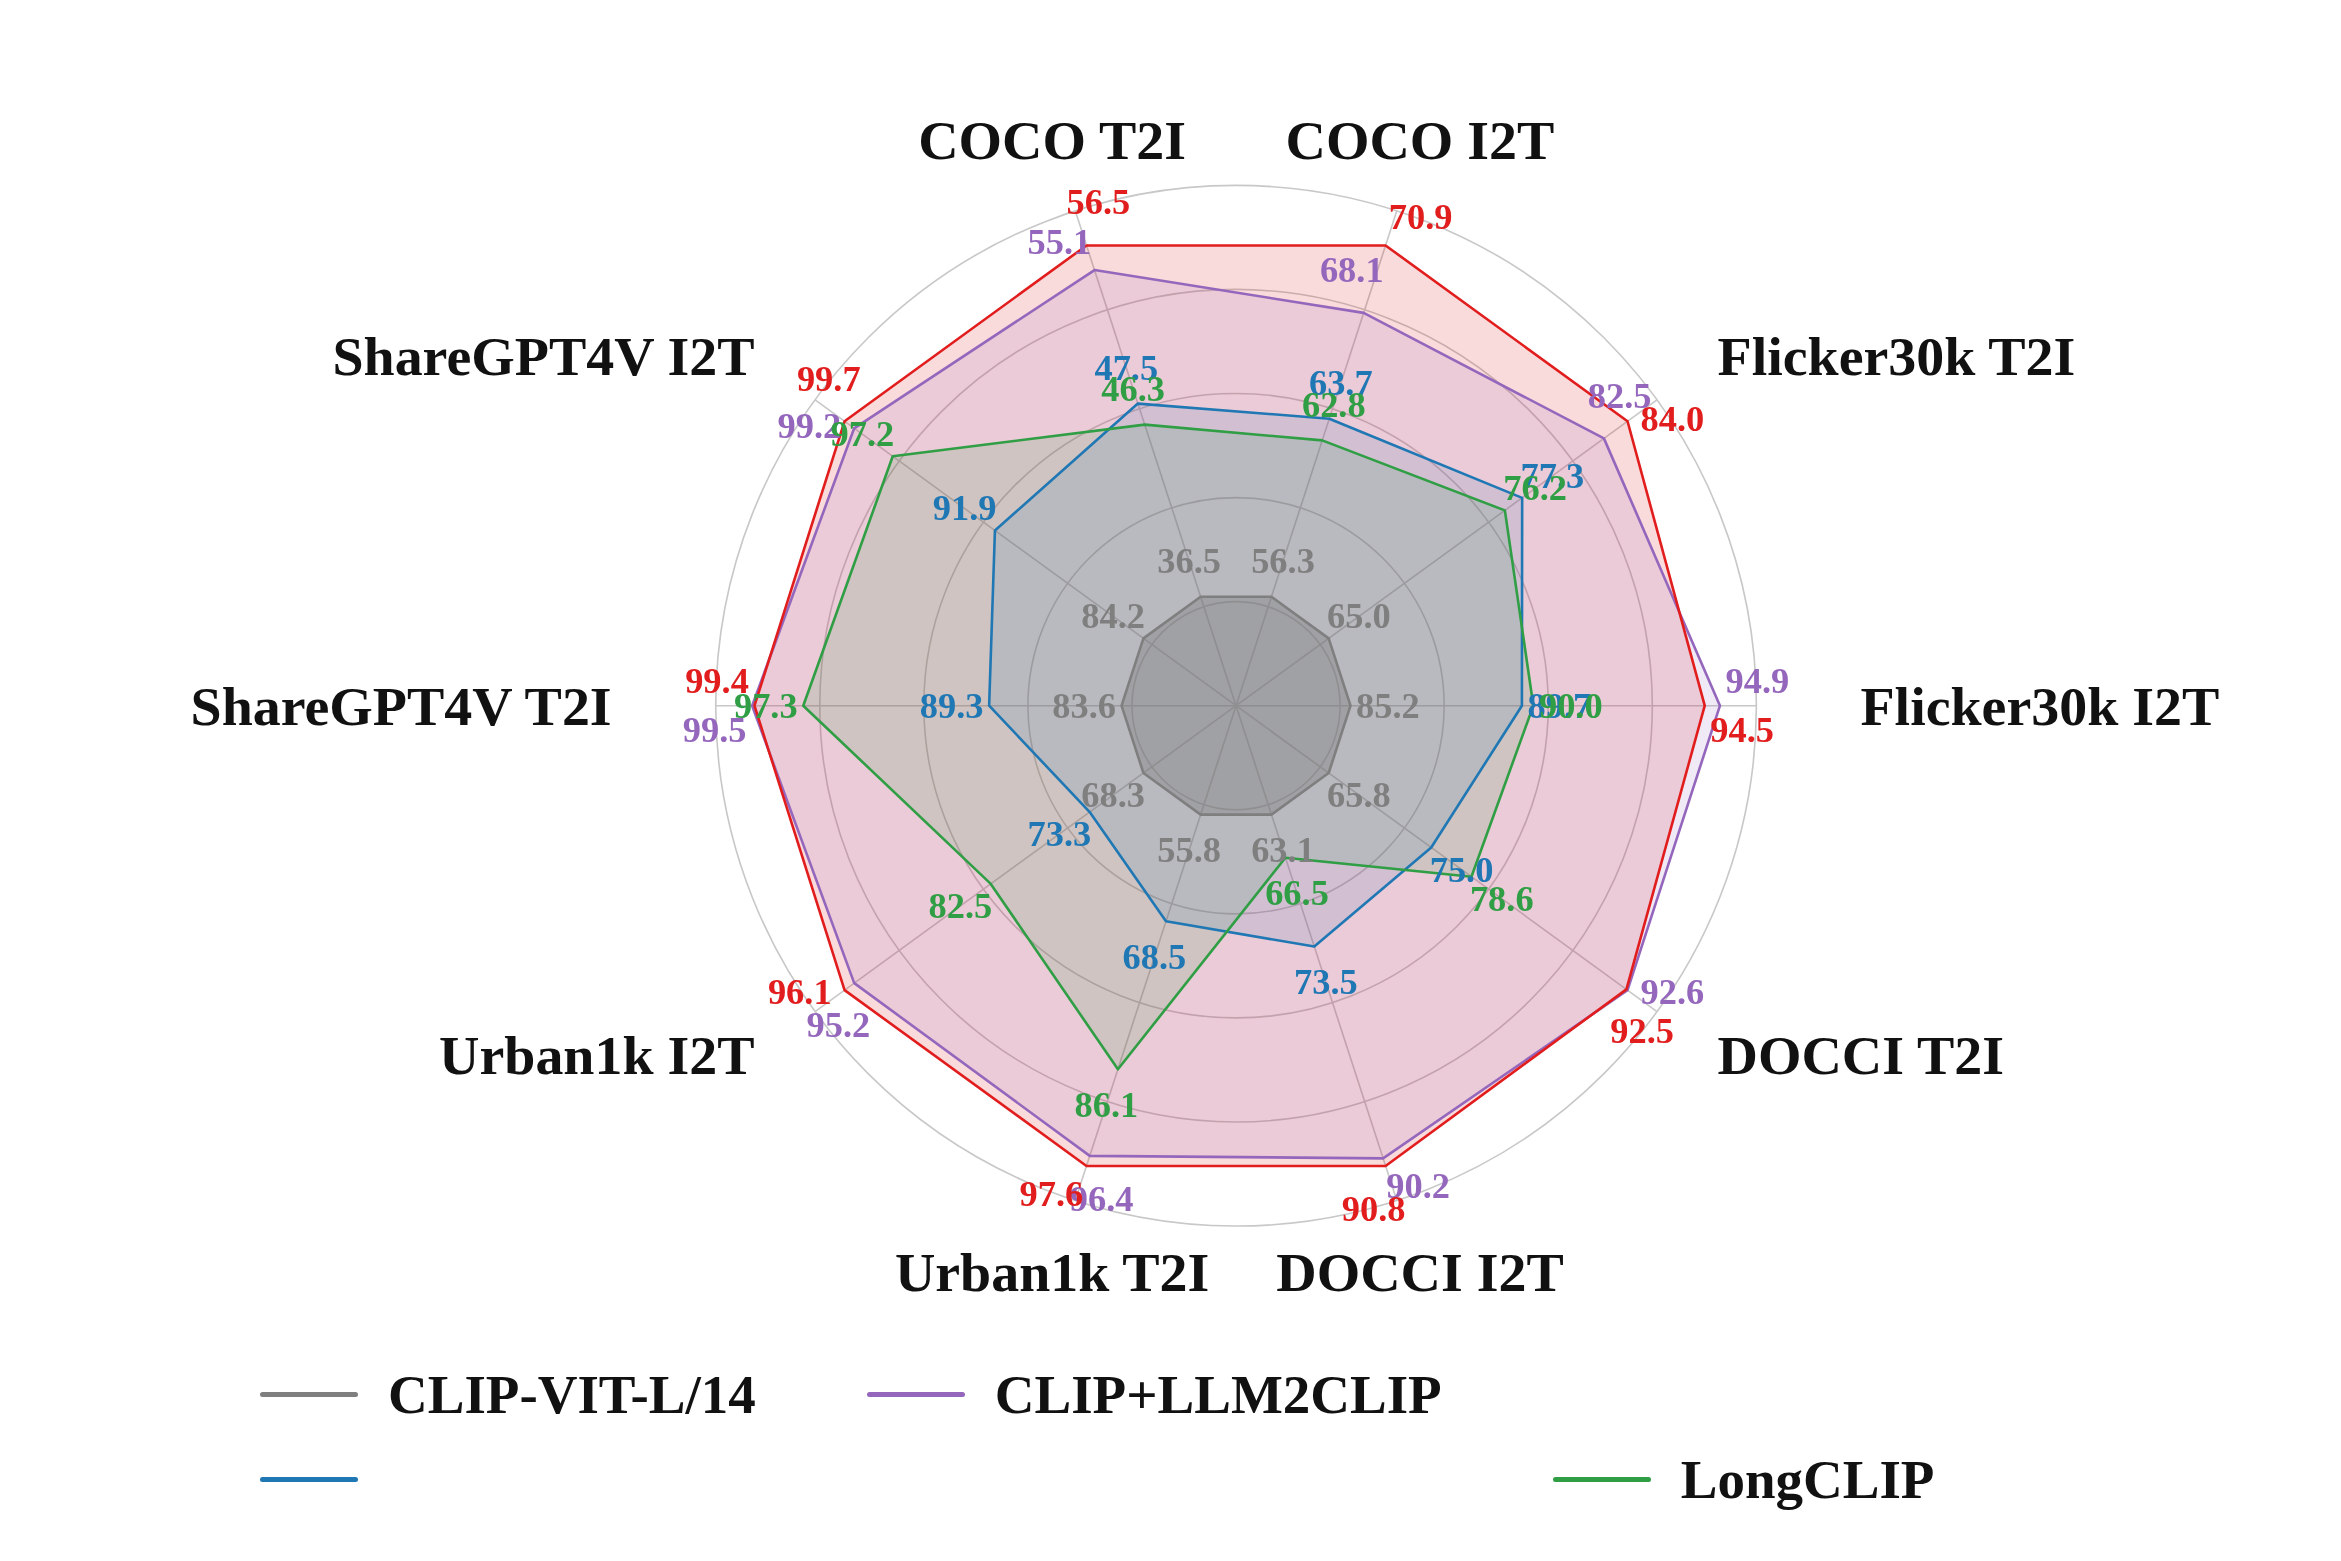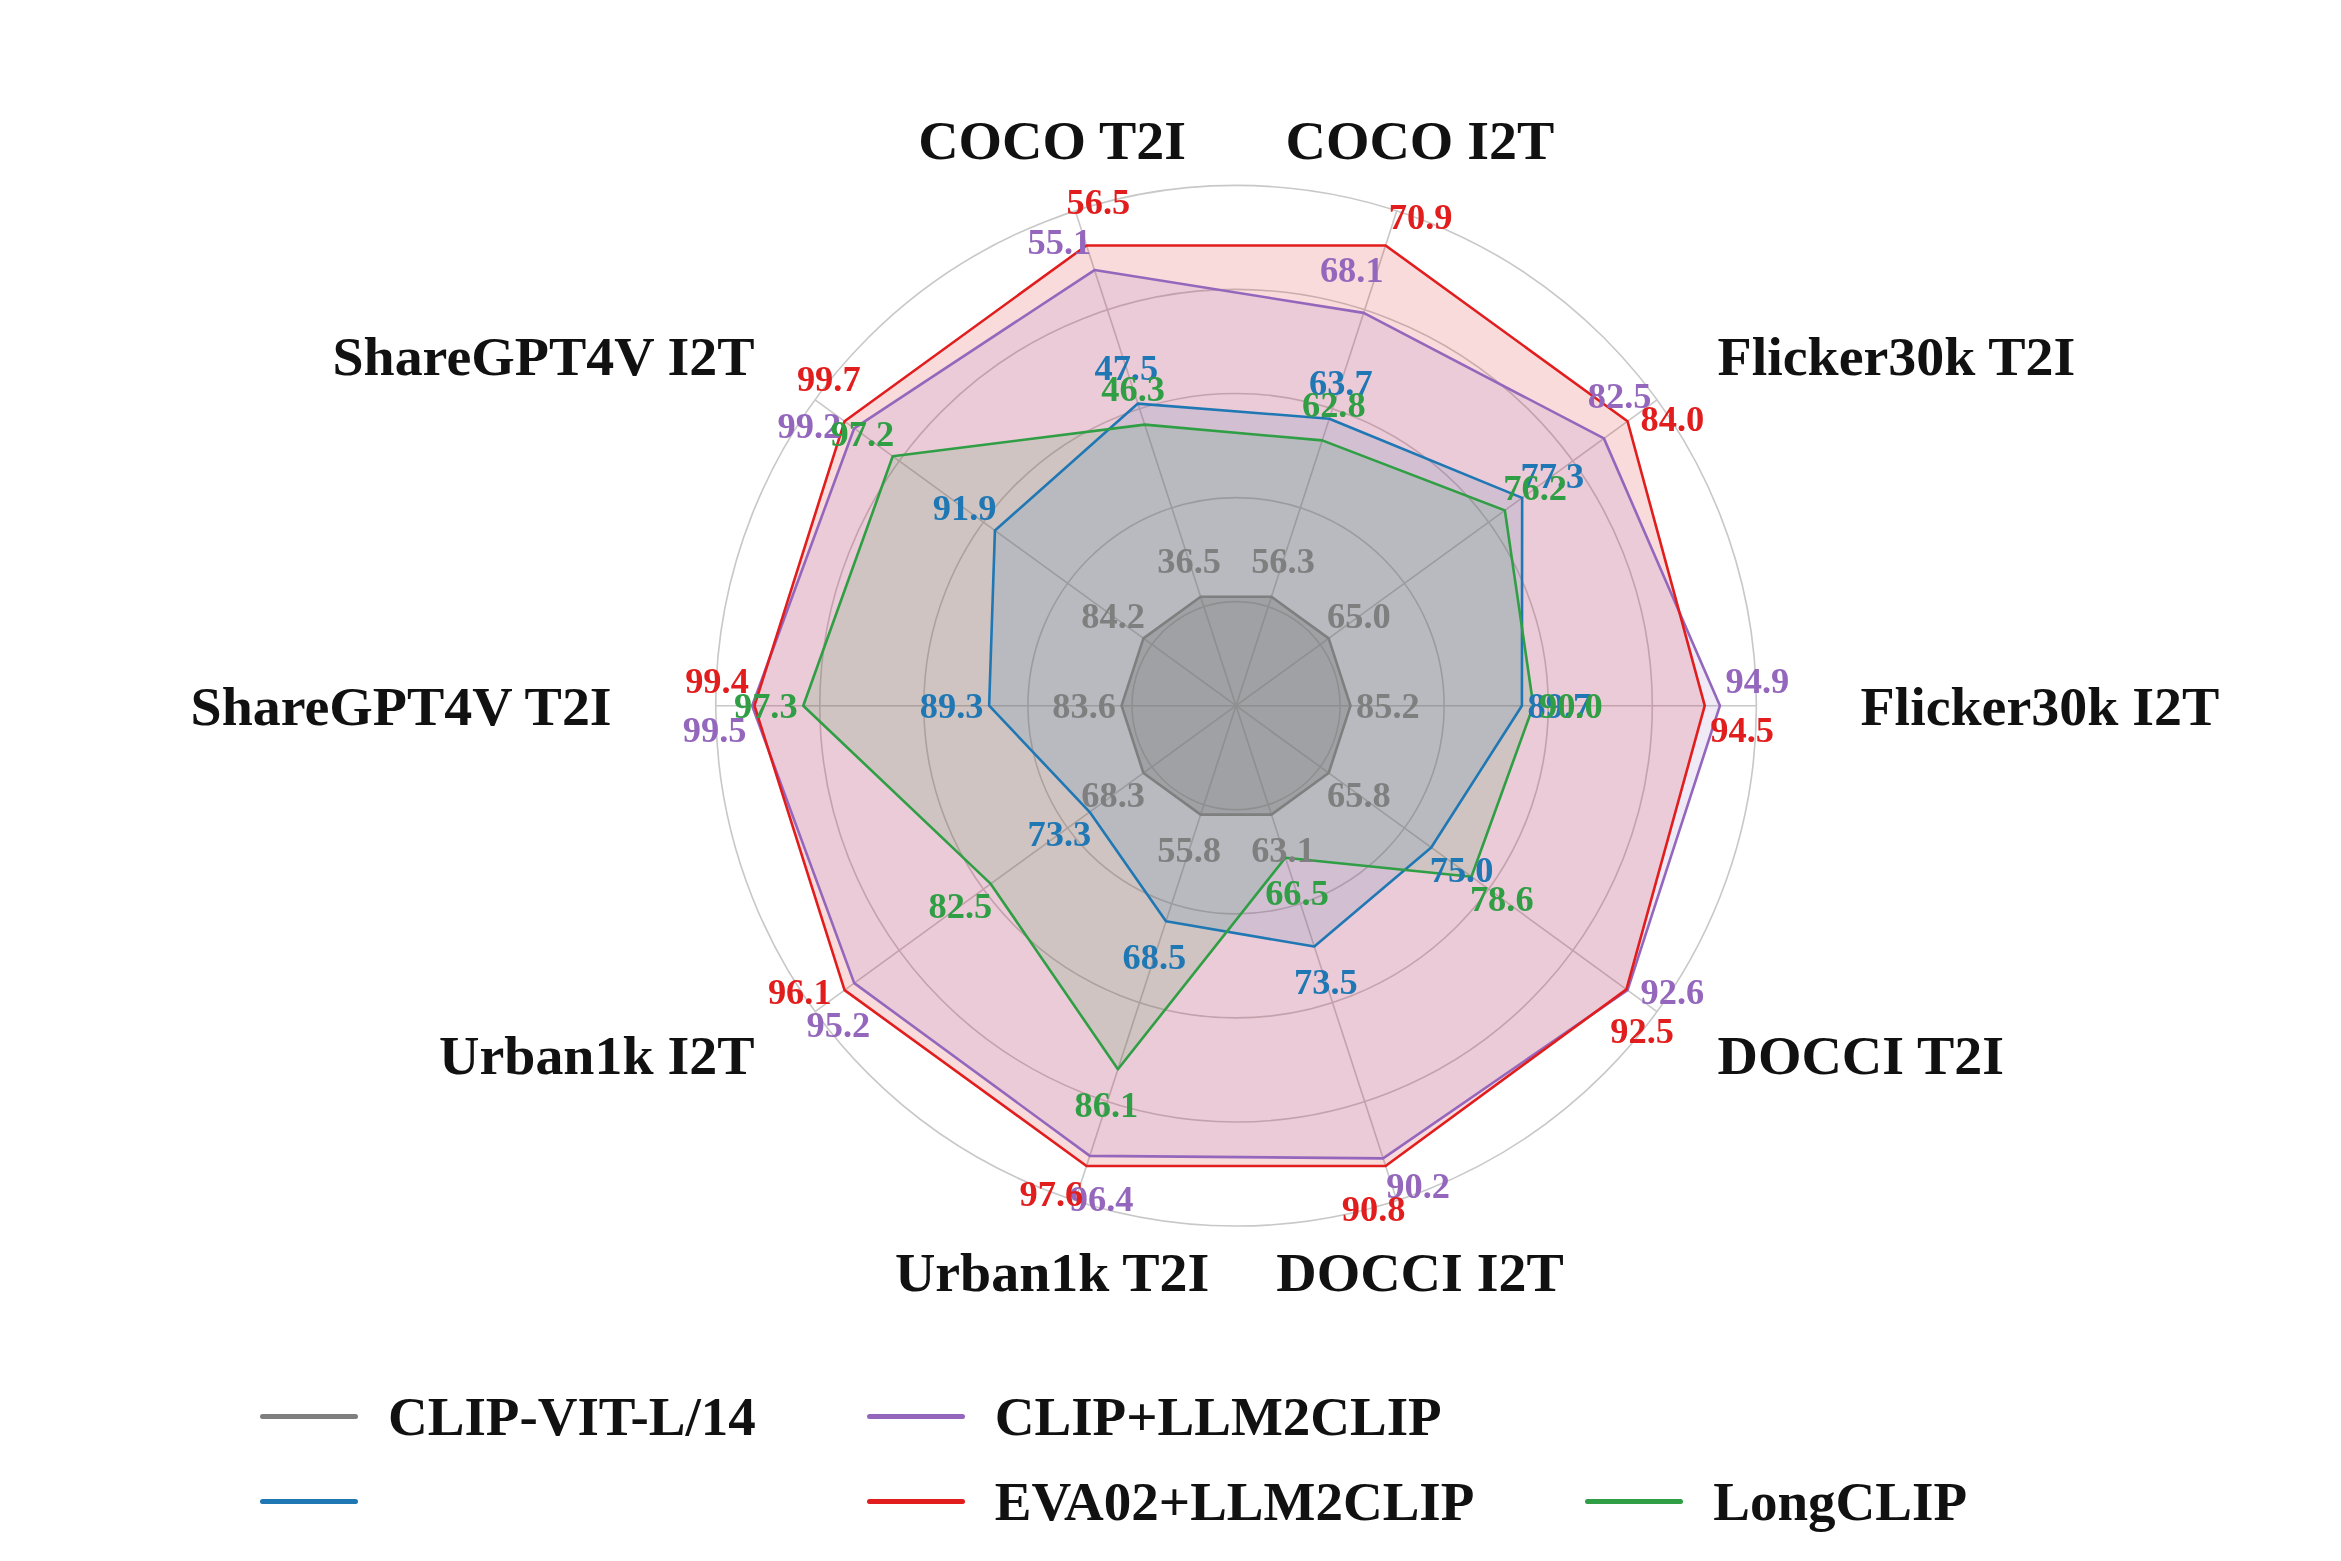--- a/index.html
+++ b/index.html
@@ -1,21 +1,21 @@
 <!DOCTYPE html>
 <html style="font-size:10.4px"><head>
 <meta charset="utf-8">
 <style>
   html,body{margin:0;padding:0;background:#ffffff;}
   body{width:2342px;height:1561px;position:relative;overflow:hidden;
        font-family:"Liberation Serif",serif;}
   #figure{position:absolute;inset:0;}
   svg text{font-family:"Liberation Serif",serif;font-weight:bold;}
   .legend{position:absolute;left:260px;top:1363px;display:grid;
-          grid-template-columns:auto auto auto;column-gap:111px;row-gap:22px;margin-top:22px;}
+          grid-template-columns:auto auto auto;column-gap:111px;row-gap:22px;}
   .legend-item{display:flex;align-items:center;gap:30px;font-weight:bold;
                font-size:55px;color:#111111;white-space:nowrap;}
   .swatch{display:inline-block;width:98px;height:5.2px;border-radius:2.6px;flex:0 0 auto;}
 </style>
 </head>
 <body>
 
 <div id="figure">
   <svg id="radar" width="2342" height="1561" viewBox="0 0 3600 2400">
       <circle cx="1900" cy="1085" r="160" fill="none" stroke="#c8c8c8" stroke-width="2.5"></circle>
@@ -109,23 +109,19 @@
         <span class="swatch" style="background: rgb(127, 127, 127);"></span>
         <span>CLIP-VIT-L/14</span>
       </div>
       <div class="legend-item" style="grid-area: 1 / 2;">
         <span class="swatch" style="background: rgb(148, 103, 189);"></span>
         <span>CLIP+LLM2CLIP</span>
       </div>
       <div class="legend-item" style="grid-area: 2 / 1;">
         <span class="swatch" style="background: rgb(31, 119, 180);"></span>
       </div>
-      <div class="legend-item" style="grid-area: 2 / 2;">
-        <span class="swatch" style="background: rgb(225, 29, 29);"></span>
-        <span>EVA02+LLM2CLIP</span>
-      </div>
       <div class="legend-item" style="grid-area: 2 / 3;">
         <span class="swatch" style="background: rgb(47, 158, 68);"></span>
         <span>LongCLIP</span>
       </div>
     </div>
 </div>
 
 
 </body></html>

